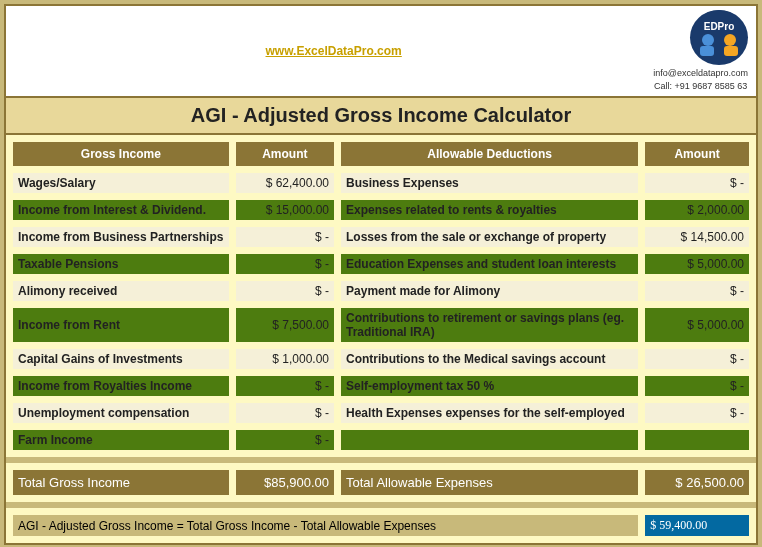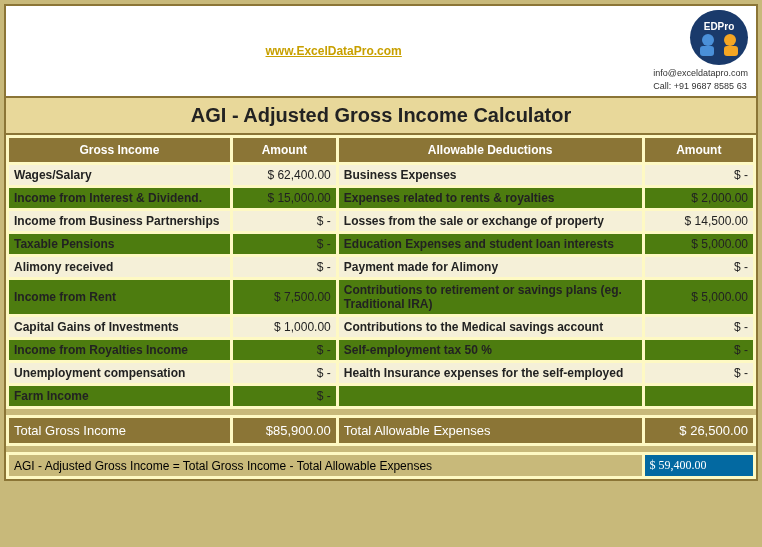--- a/index.html
+++ b/index.html
@@ -42,21 +42,21 @@
       background: #1a3a6b;
       display: flex;
       align-items: center;
       justify-content: center;
       overflow: hidden;
       position: relative;
     }
     .contact-info {
       font-size: 9px;
       color: #333;
-      text-align: left;
+      text-align: center;
       line-height: 1.4;
     }
     .main-title-row {
       background: #e8d89a;
       border: 2px solid #8b7536;
       border-top: none;
       text-align: center;
       padding: 6px 16px;
     }
     .main-title {
@@ -67,21 +67,21 @@
     .table-wrapper {
       border: 2px solid #8b7536;
       border-top: none;
     }
     table {
       width: 100%;
       border-collapse: collapse;
       font-size: 12px;
     }
     th, td {
-      border: 3px solid #fef9c3;
+      border: 7px solid #fef9c3;
       padding: 3px 5px;
       vertical-align: middle;
     }
     .col-gross { width: 205px; }
     .col-amt1 { width: 97px; text-align: right; }
     .col-deduct { width: 280px; }
     .col-amt2 { width: 102px; text-align: right; }
 
     .th-row th {
       background: #8b7536;
@@ -195,21 +195,21 @@
           </tr>
           <tr class="row-dark">
             <td class="col-gross label-cell">Income from Royalties Income</td>
             <td class="col-amt1 amount-cell">$  -</td>
             <td class="col-deduct label-cell">Self-employment tax 50 %</td>
             <td class="col-amt2 amount-cell">$  -</td>
           </tr>
           <tr class="row-light">
             <td class="col-gross label-cell">Unemployment compensation</td>
             <td class="col-amt1 amount-cell">$  -</td>
-            <td class="col-deduct label-cell">Health Insurance expenses for the self-employed</td>
+            <td class="col-deduct label-cell">Health Expenses expenses for the self-employed</td>
             <td class="col-amt2 amount-cell">$  -</td>
           </tr>
           <tr class="row-dark">
             <td class="col-gross label-cell">Farm Income</td>
             <td class="col-amt1 amount-cell">$  -</td>
             <td class="col-deduct label-cell"></td>
             <td class="col-amt2 amount-cell"></td>
           </tr>
           <tr class="spacer-row">
             <td colspan="4"></td>

